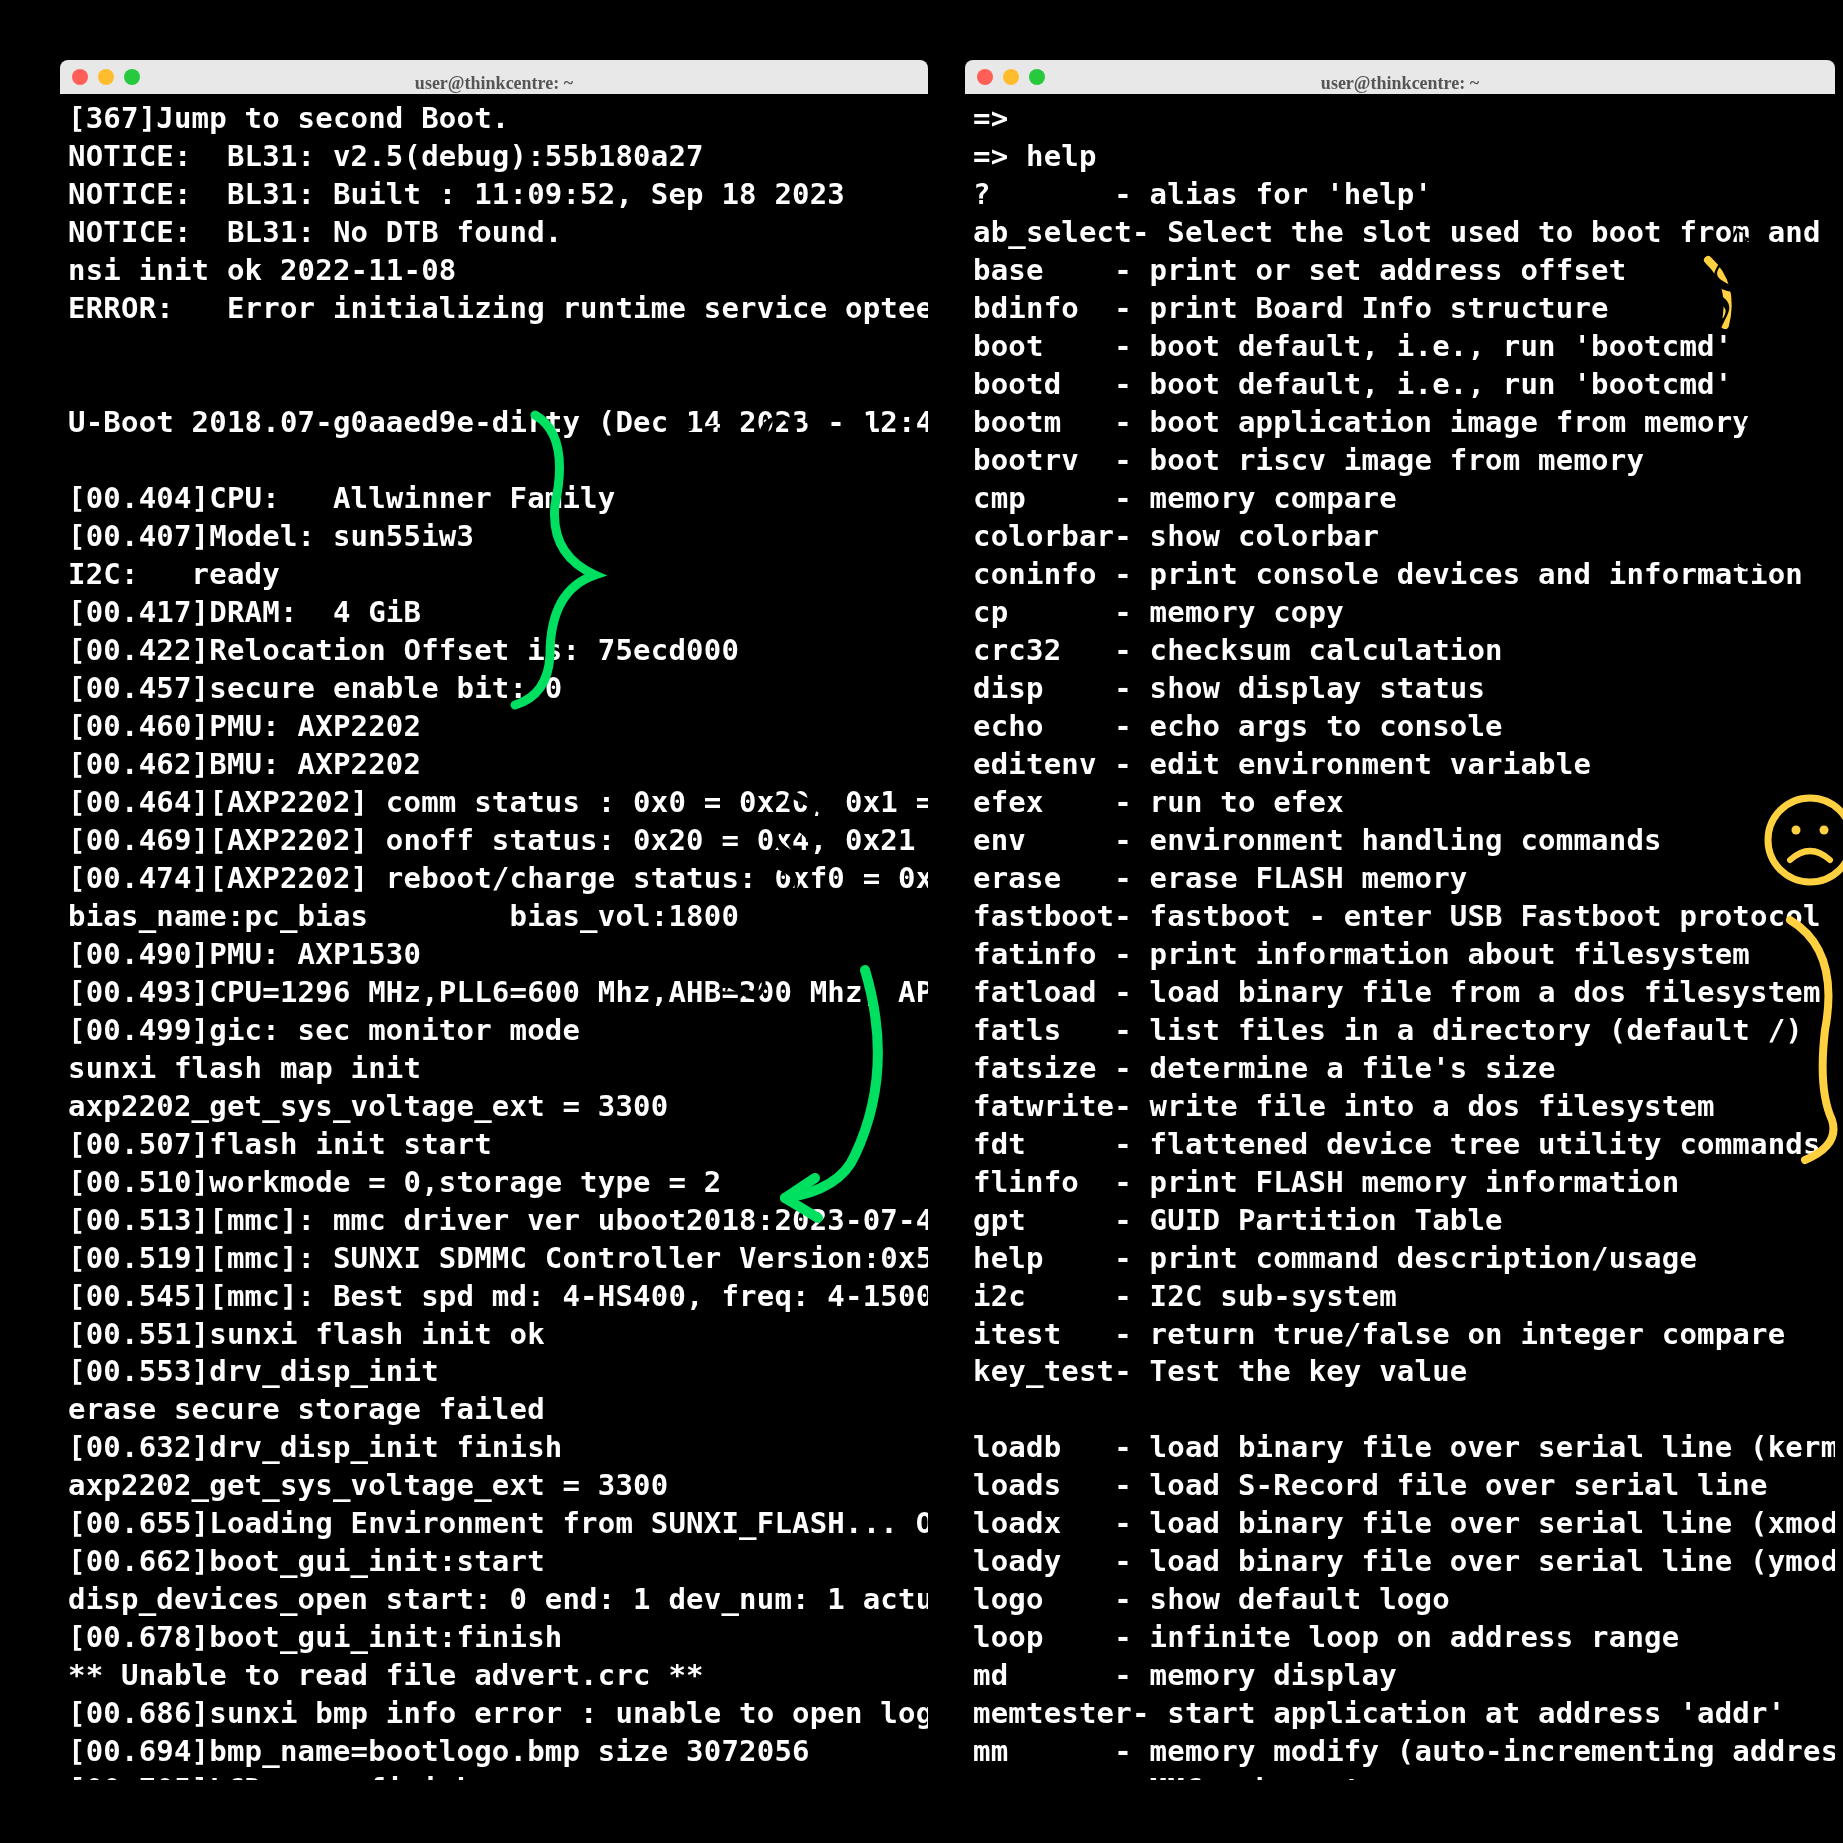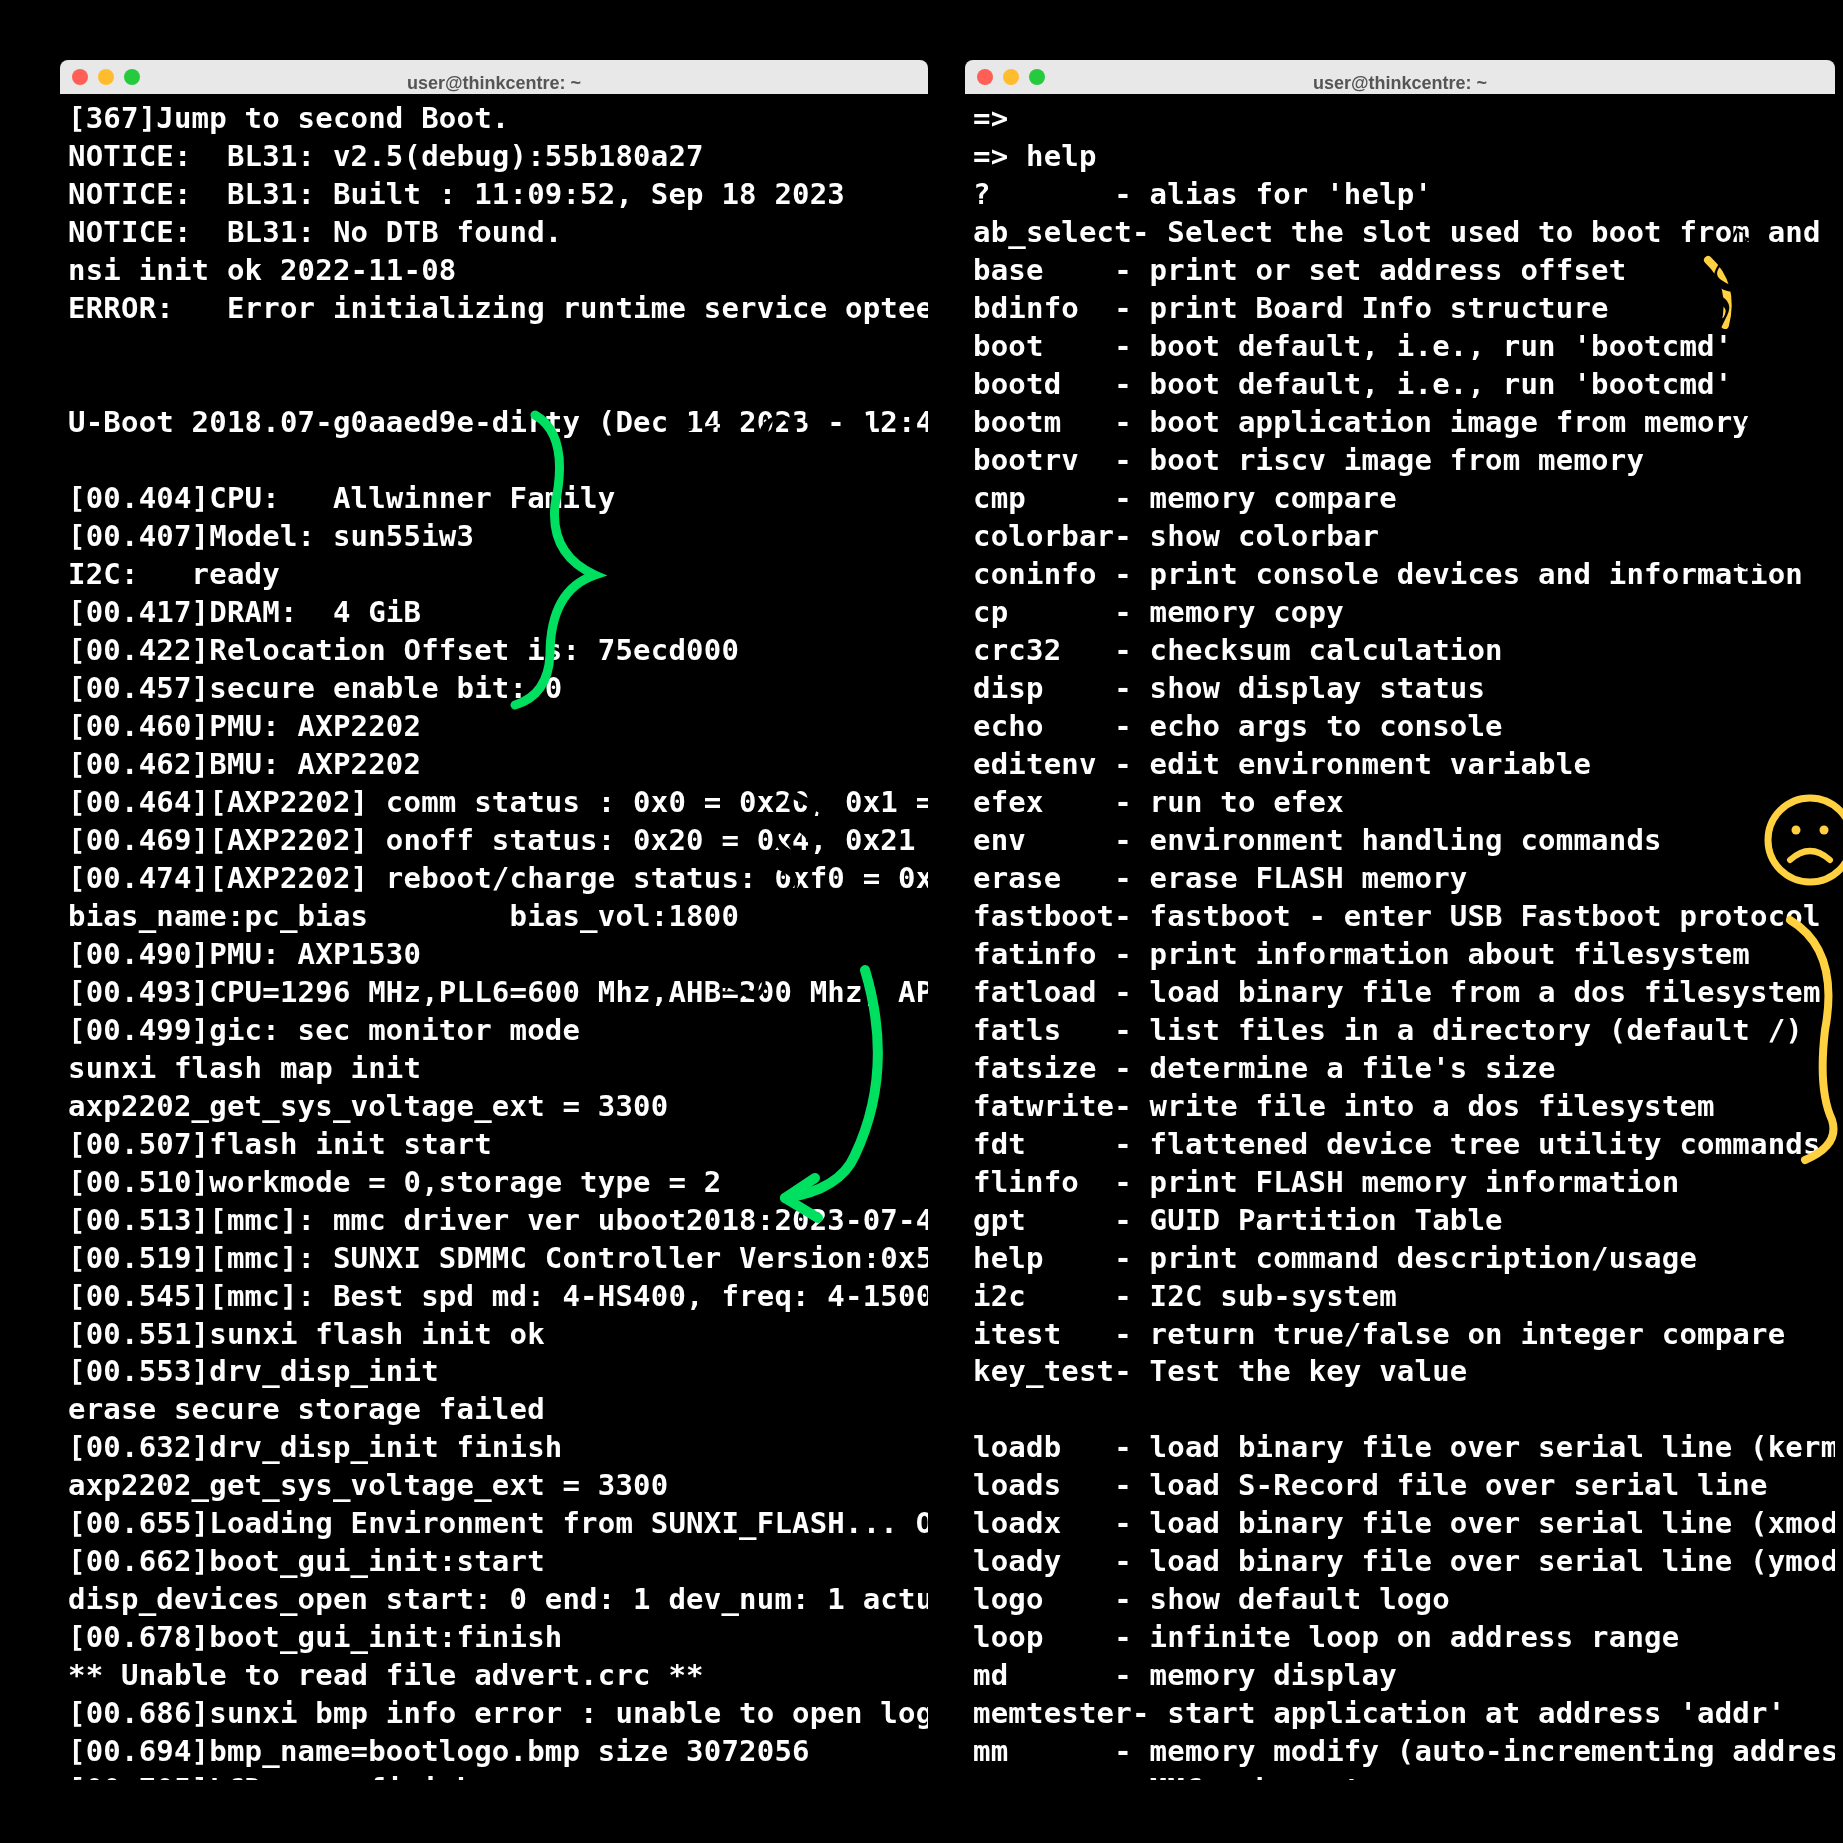--- a/index.html
+++ b/index.html
@@ -50,21 +50,21 @@
     .tl-red { background: #ff5f56; }
     .tl-yellow { background: #ffbd2e; }
     .tl-green { background: #27c93f; }
     .title-text {
       position: absolute;
       left: 50%;
       transform: translateX(-50%);
       color: #555;
       font-size: 18px;
       font-weight: 600;
-      font-family: Liberation Sans, sans-serif;
+      font-family: Liberation Serif, serif;
       margin-top: 12px;
     }
     .term-body {
       padding: 6px 8px;
       color: #fff;
       font-size: 29px;
       line-height: 1.31;
       font-weight: bold;
       white-space: pre;
       letter-spacing: 0.2px;

